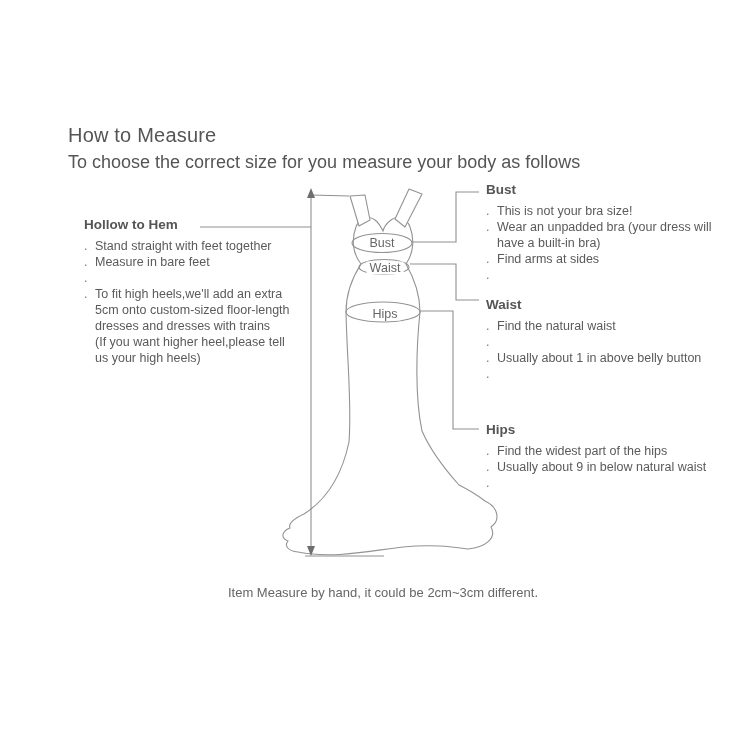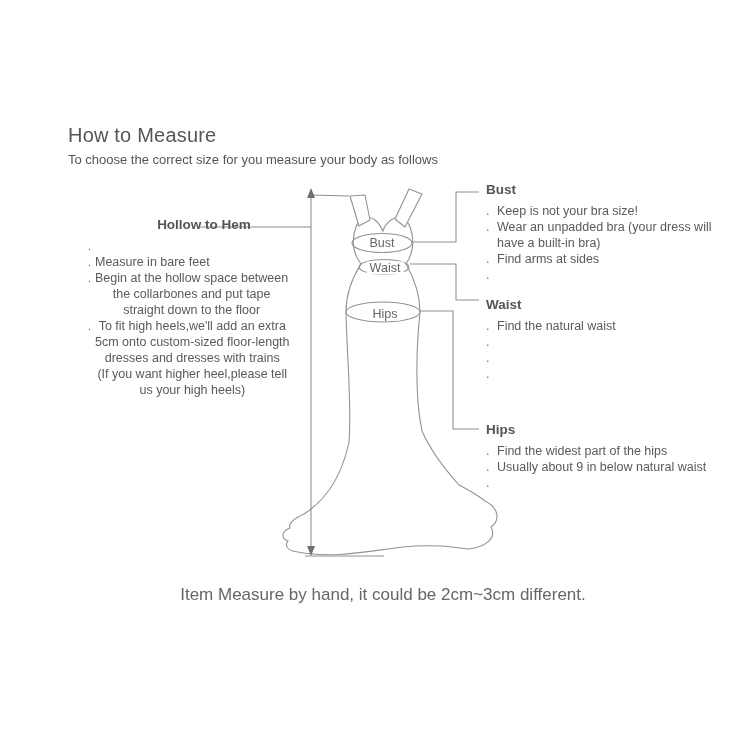--- a/index.html
+++ b/index.html
@@ -6,37 +6,37 @@
   .canvas {
     position:relative; width:756px; height:756px; background:#ffffff;
     font-family:"Liberation Sans", sans-serif; overflow:hidden;margin-left:38px;
   }
   .svg-layer { position:absolute; left:0; top:0; width:756px; height:756px; }
   .page-title {
     position:absolute; left:30px; top:124px; font-size:20px; font-weight:400;
     color:#555555; letter-spacing:0.2px;
   }
   .page-subtitle {
-    position:absolute; left:30px; top:152px; font-size:13px; color:#555555;
+    position:absolute; left:30px; top:152px; font-size:18px; color:#555555;
   }
   .section { position:absolute; }
   .section .heading {
     font-size:13.5px; font-weight:bold; color:#555555; margin:0 0 5px 0;
     line-height:16px;
   }
   .item { display:flex; font-size:12.5px; color:#5a5a5a; line-height:16px; }
   .item .dot { width:11px; flex:none; color:#7a7a7a; }
   .item .txt { white-space:pre-line; }
   .dress-label {
     position:absolute; transform:translate(-50%,-50%); background:#ffffff;
     padding:0 3px; font-size:12.5px; color:#666666; line-height:13px;
   }
   .footnote {
     position:absolute; left:95px; top:585px; width:500px; text-align:center;
-    font-size:17px; color:#666666;
+    font-size:13px; color:#666666;
   }
 </style>
 </head>
 <body>
 
 <div class="canvas">
 
   <svg class="svg-layer" viewBox="0 0 756 756" aria-hidden="true">
 
     <g fill="none" stroke="#939393" stroke-width="1.1" stroke-linecap="round">
@@ -82,50 +82,48 @@
     </g>
     <g fill="#6e6e6e" stroke="none">
       <polygon points="273,188 269,198 277,198"></polygon>
       <polygon points="273,556 269,546 277,546"></polygon>
     </g>
   </svg>
 
   <div class="page-title">How to Measure</div>
   <div class="page-subtitle">To choose the correct size for you measure your body as follows</div>
 
-  <div class="section" style="left:46px; top:217px; width:240px;text-align:center;">
+  <div class="section" style="left:46px; top:217px; width:240px;">
     <div class="heading">Hollow to Hem</div>
     <div class="item">
       <span class="dot">.</span>
+      <span class="txt">Stand straight with feet together</span>
     </div>
     <div class="item">
       <span class="dot">.</span>
       <span class="txt">Measure in bare feet</span>
     </div>
     <div class="item">
       <span class="dot">.</span>
-      <span class="txt">Begin at the hollow space between
-the collarbones and put tape
-straight down to the floor</span>
     </div>
     <div class="item">
       <span class="dot">.</span>
       <span class="txt">To fit high heels,we'll add an extra
 5cm onto custom-sized floor-length
 dresses and dresses with trains
 (If you want higher heel,please tell
 us your high heels)</span>
     </div>
   </div>
 
   <div class="section" style="left:448px; top:182px; width:285px;">
     <div class="heading">Bust</div>
     <div class="item">
       <span class="dot">.</span>
-      <span class="txt">Keep is not your bra size!</span>
+      <span class="txt">This is not your bra size!</span>
     </div>
     <div class="item">
       <span class="dot">.</span>
       <span class="txt">Wear an unpadded bra (your dress will
 have a built-in bra)</span>
     </div>
     <div class="item">
       <span class="dot">.</span>
       <span class="txt">Find arms at sides</span>
     </div>
@@ -138,20 +136,21 @@
     <div class="heading">Waist</div>
     <div class="item">
       <span class="dot">.</span>
       <span class="txt">Find the natural waist</span>
     </div>
     <div class="item">
       <span class="dot">.</span>
     </div>
     <div class="item">
       <span class="dot">.</span>
+      <span class="txt">Usually about 1 in above belly button</span>
     </div>
     <div class="item">
       <span class="dot">.</span>
     </div>
   </div>
 
   <div class="section" style="left:448px; top:422px; width:300px;">
     <div class="heading">Hips</div>
     <div class="item">
       <span class="dot">.</span>

